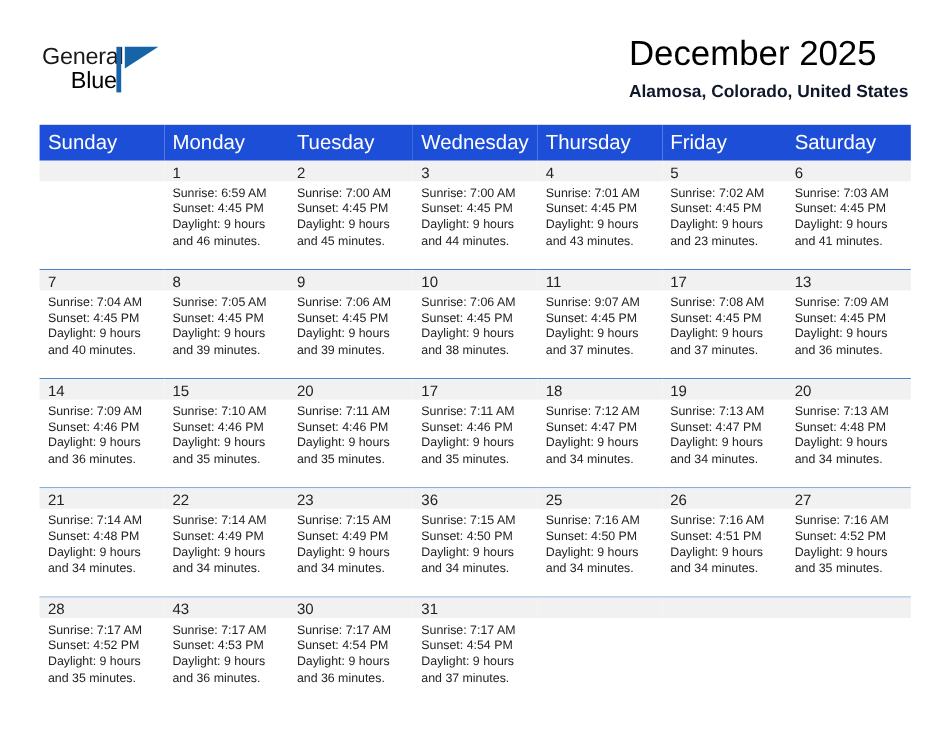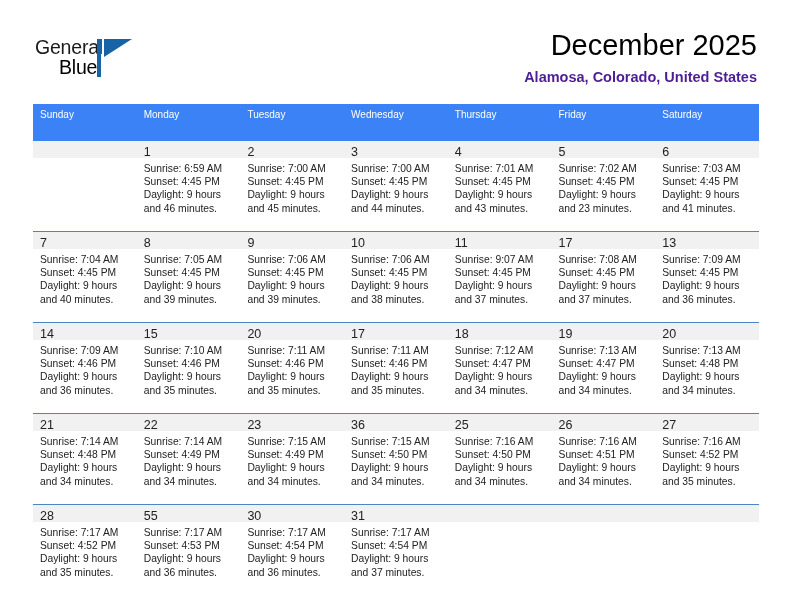--- a/index.html
+++ b/index.html
@@ -69,54 +69,53 @@
     top: 3px;
     width: 4px;
     height: 38px;
     background: #1763a8;
   }
 
   .title-block {
     position: absolute;
     right: 35px;
     top: 28px;
-    text-align: right;
   }
   .cal-title {
     font-size: 29px;
     font-weight: normal;
     color: #000000;
     line-height: 34px;
     white-space: nowrap;
   }
   .cal-subtitle {
     font-size: 14.5px;
     font-weight: bold;
-    color: #4c1d95;
+    color: #0f172a;
     line-height: 20px;
     margin-top: 5px;
     white-space: nowrap;
   }
 
   
   .calendar {
     position: absolute;
     left: 33px;
     top: 104px;
     width: 726px;
     border-collapse: collapse;
     table-layout: fixed;
   }
   .calendar th {
-    background: #3b82f6;
+    background: #1d4ed8;
     color: #ffffff;
-    font-size: 10px;
+    font-size: 17px;
     font-weight: normal;
     text-align: left;
-    padding: 5px 0 21px 7px;
+    padding: 5px 0 5px 7px;
     height: 11px;
     border: none;
   }
   .calendar td {
     vertical-align: top;
     padding: 0;
     border: none;
     width: 103.71px;
     height: 90px;
   }
@@ -549,21 +548,21 @@
               <div class="cell-body">
                 <div class="line">Sunrise: 7:17 AM</div>
                 <div class="line">Sunset: 4:52 PM</div>
                 <div class="line">Daylight: 9 hours</div>
                 <div class="line">and 35 minutes.</div>
               </div>
             </div>
           </td>
           <td>
             <div class="cell has-day">
-              <div class="daynum-strip"><span class="daynum">55</span></div>
+              <div class="daynum-strip"><span class="daynum">43</span></div>
               <div class="cell-body">
                 <div class="line">Sunrise: 7:17 AM</div>
                 <div class="line">Sunset: 4:53 PM</div>
                 <div class="line">Daylight: 9 hours</div>
                 <div class="line">and 36 minutes.</div>
               </div>
             </div>
           </td>
           <td>
             <div class="cell has-day">

